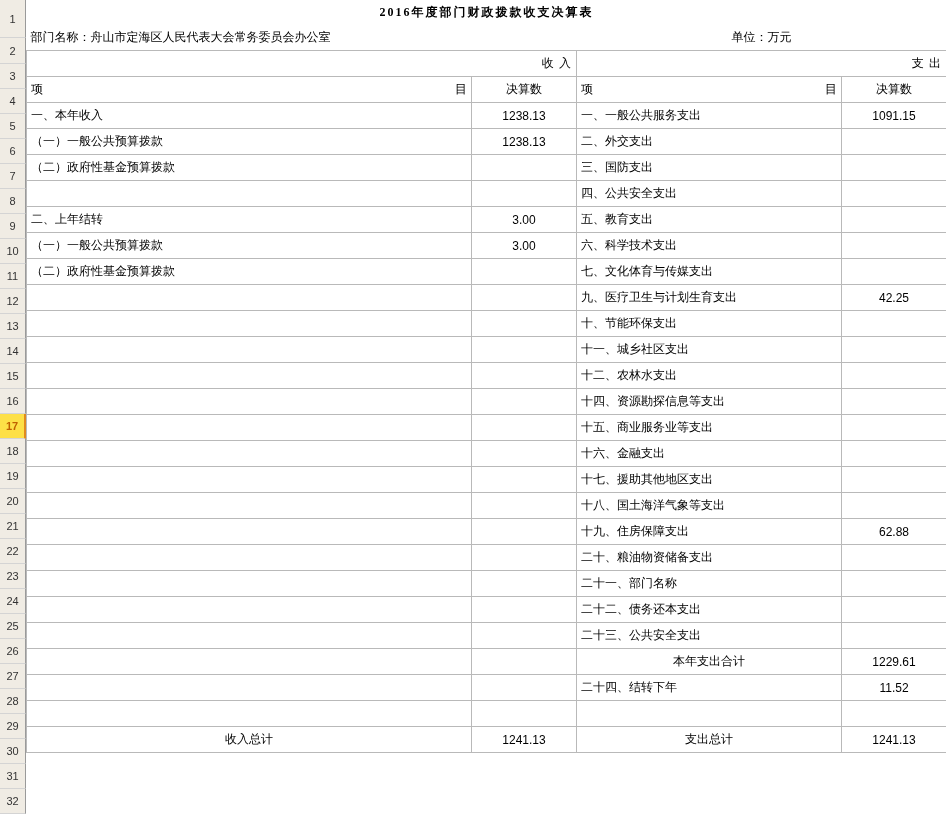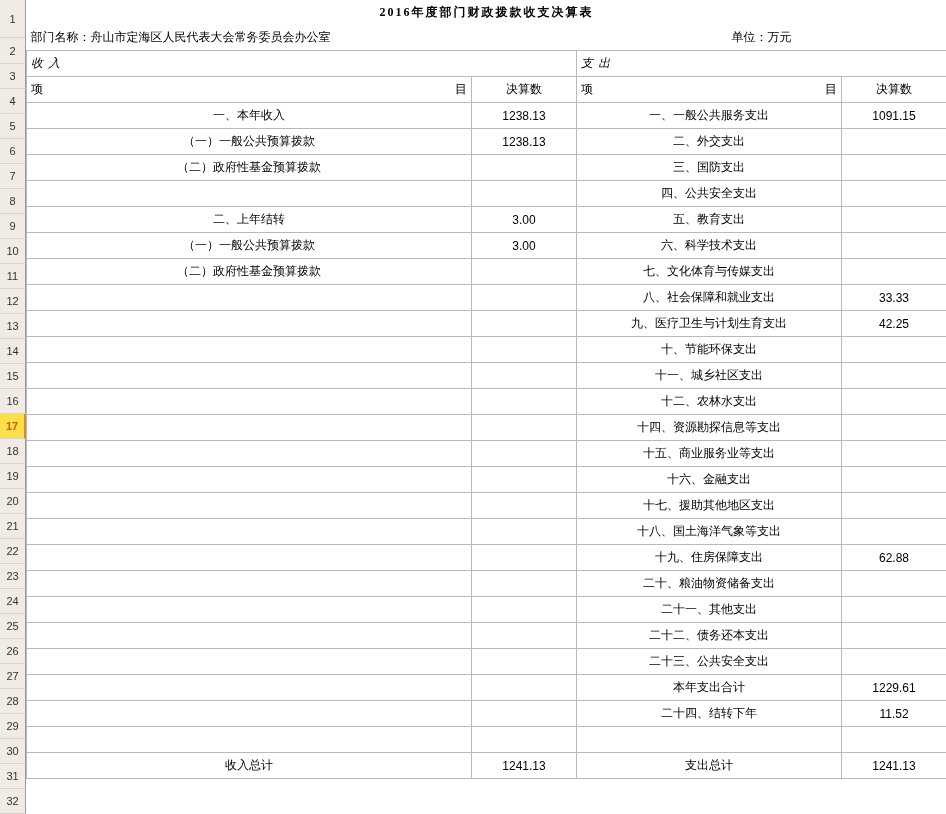--- a/index.html
+++ b/index.html
@@ -78,42 +78,41 @@
     text-align: left;
     font-size: 12px;
     padding-left: 6px;
   }
   .info-right {
     text-align: center;
     font-size: 12px;
     padding-right: 6px;
   }
   .hdr {
-    text-align: left;
+    text-align: right;
     font-size: 13px;
     letter-spacing: 1px;
-    font-style: italic;
   }
   .subhdr {
     text-align: center;
     font-size: 12px;
   }
   .itemhdr {
     text-align: justify;
     text-align-last: justify;
     padding-left: 55px;
     padding-right: 55px;
     font-size: 12px;
   }
   .num {
     text-align: center;
     font-size: 12px;
   }
   .txt {
-    text-align: center;
+    text-align: left;
     font-size: 12px;
   }
   .indent-right {
     text-align: center;
     font-size: 12px;
   }
   .tot {
     text-align: center;
     font-size: 12px;
   }
@@ -231,26 +230,20 @@
           </tr>
           <tr>
             <td class="txt">（二）政府性基金预算拨款</td>
             <td class="num"></td>
             <td class="txt">七、文化体育与传媒支出</td>
             <td class="num"></td>
           </tr>
           <tr>
             <td class="txt"></td>
             <td class="num"></td>
-            <td class="txt">八、社会保障和就业支出</td>
-            <td class="num">33.33</td>
-          </tr>
-          <tr>
-            <td class="txt"></td>
-            <td class="num"></td>
             <td class="txt">九、医疗卫生与计划生育支出</td>
             <td class="num">42.25</td>
           </tr>
           <tr>
             <td class="txt"></td>
             <td class="num"></td>
             <td class="txt">十、节能环保支出</td>
             <td class="num"></td>
           </tr>
           <tr>
@@ -303,21 +296,21 @@
           </tr>
           <tr>
             <td class="txt"></td>
             <td class="num"></td>
             <td class="txt">二十、粮油物资储备支出</td>
             <td class="num"></td>
           </tr>
           <tr>
             <td class="txt"></td>
             <td class="num"></td>
-            <td class="txt">二十一、其他支出</td>
+            <td class="txt">二十一、部门名称</td>
             <td class="num"></td>
           </tr>
           <tr>
             <td class="txt"></td>
             <td class="num"></td>
             <td class="txt">二十二、债务还本支出</td>
             <td class="num"></td>
           </tr>
           <tr>
             <td class="txt"></td>

